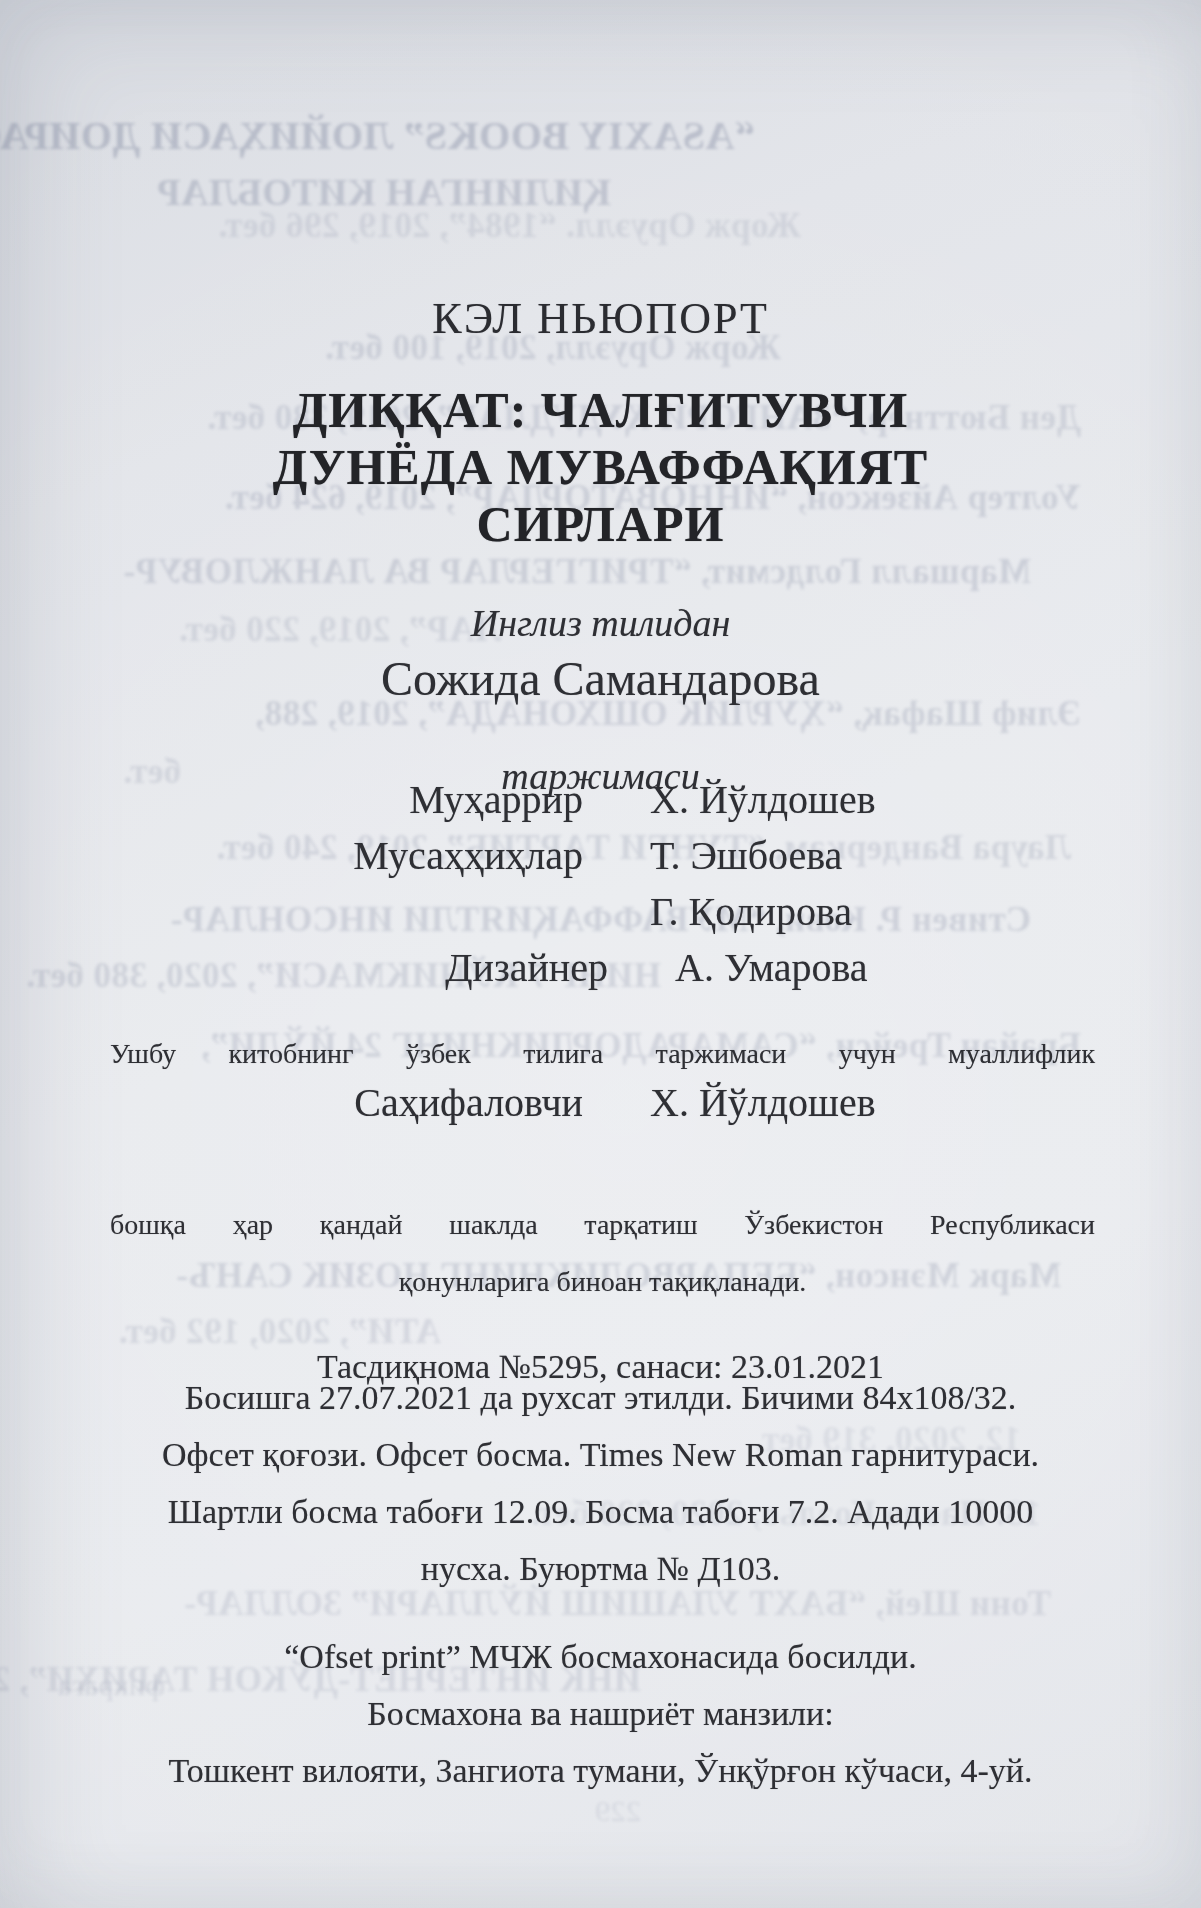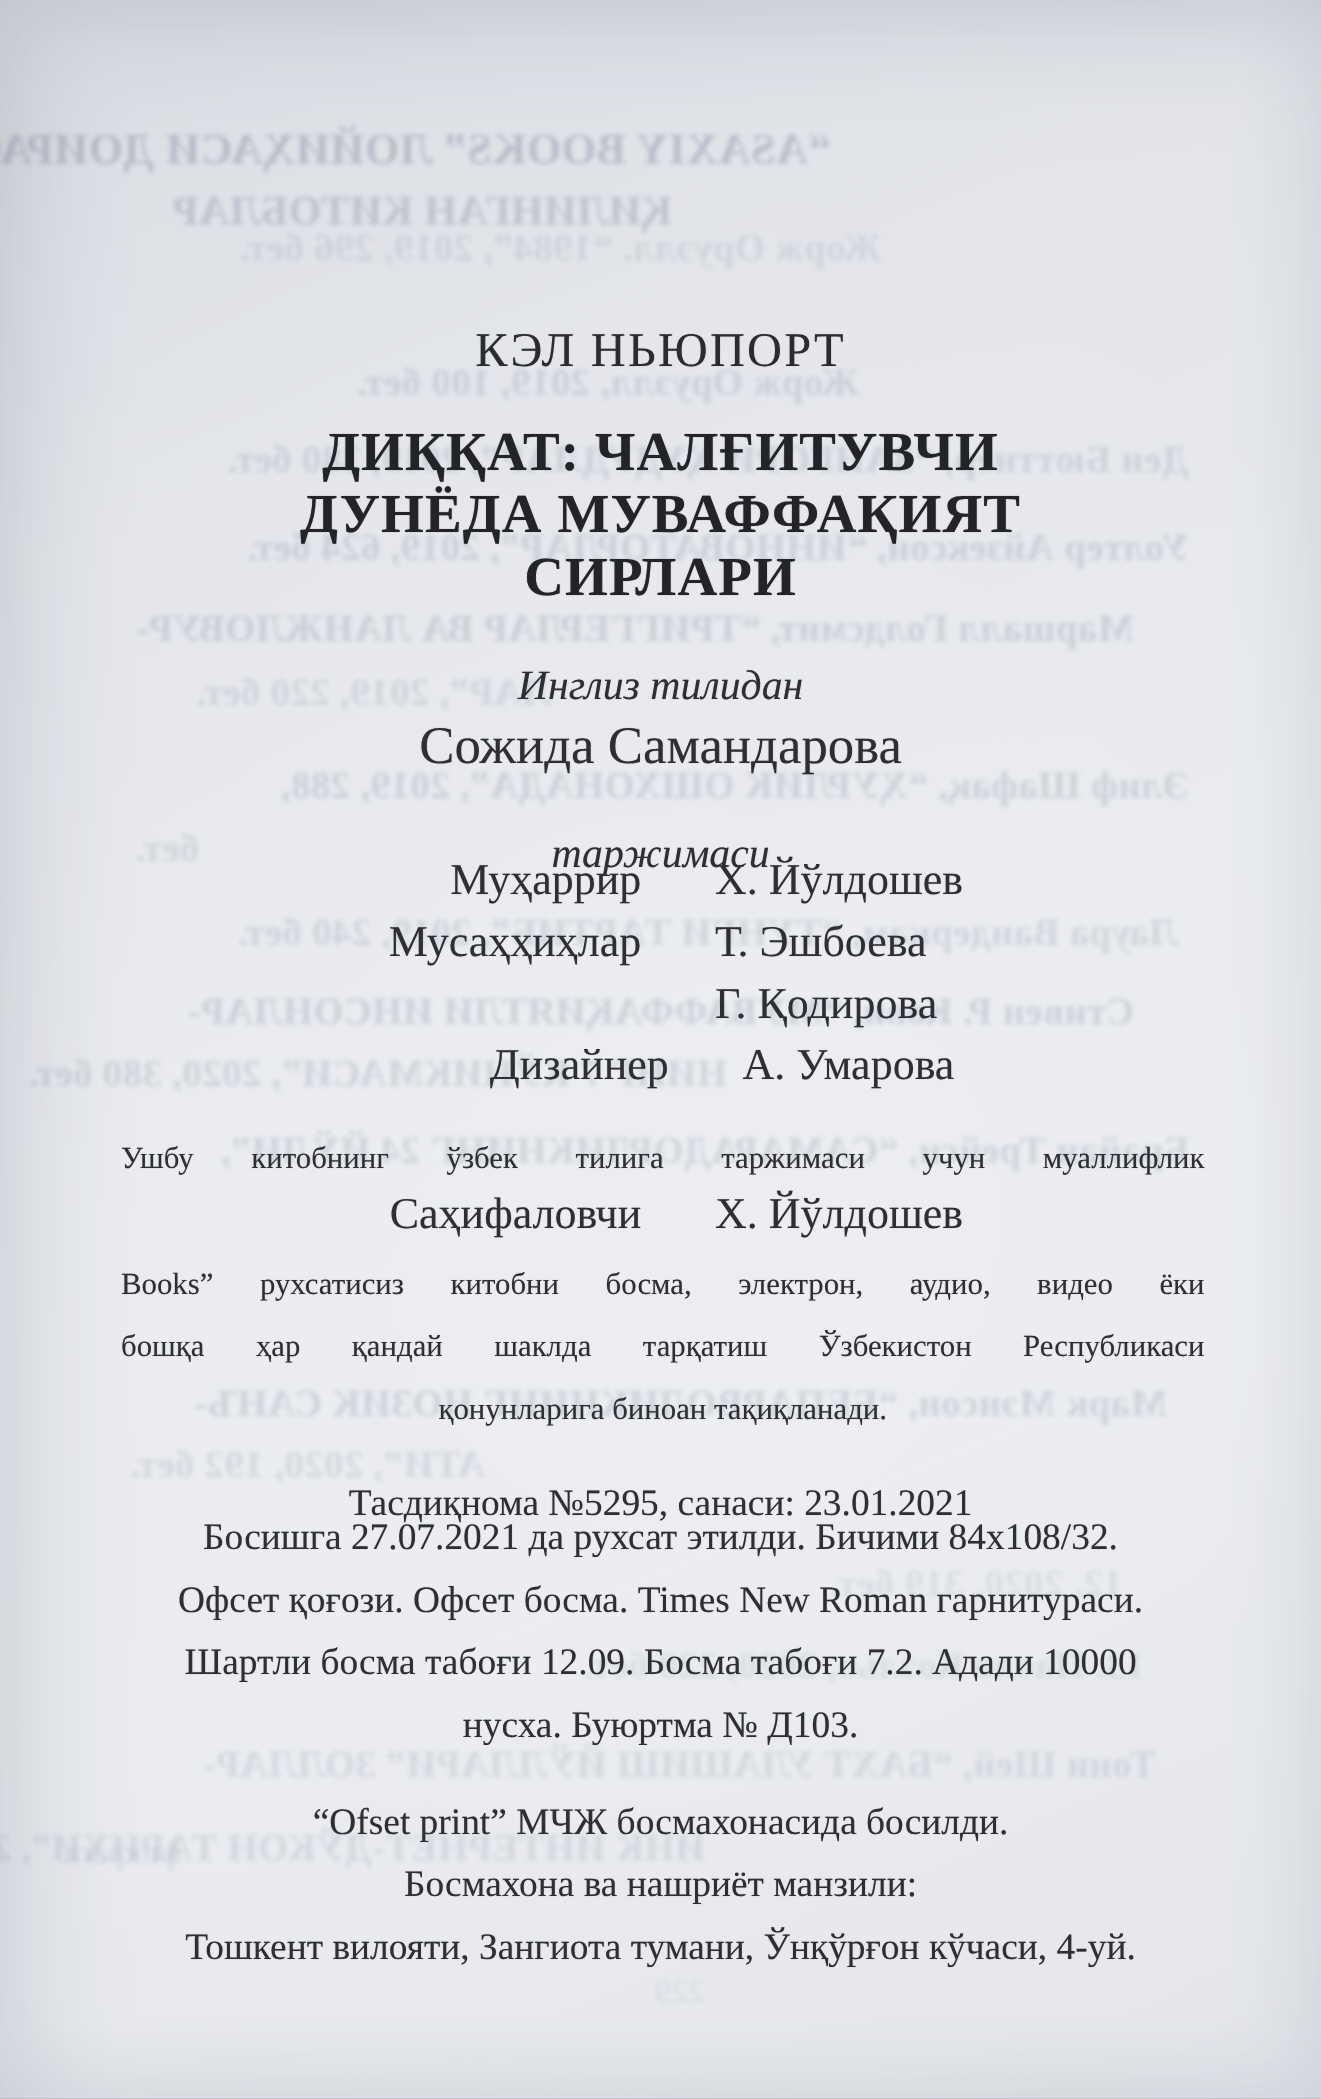--- a/index.html
+++ b/index.html
@@ -90,21 +90,20 @@
   <div class="cr-label cy2">Мусаҳҳиҳлар</div>
   <div class="cr-value cy2">Т. Эшбоева</div>
   <div class="cr-label cy3"></div>
   <div class="cr-value cy3">Г. Қодирова</div>
   <div class="cr-label cy4">Дизайнер</div>
   <div class="cr-value cy4">А. Умарова</div>
   <div class="cr-label cy5">Саҳифаловчи</div>
   <div class="cr-value cy5">Х. Йўлдошев</div>
 
   <div class="para py1">Ушбу китобнинг ўзбек тилига таржимаси учун муаллифлик</div>
-  <div class="para py3">Books” рухсатисиз китобни босма, электрон, аудио, видео ёки</div>
   <div class="para py4">бошқа ҳар қандай шаклда тарқатиш Ўзбекистон Республикаси</div>
   <div class="para center py5">қонунларига биноан тақиқланади.</div>
 
   <div class="line imp iy1">Тасдиқнома №5295, санаси: 23.01.2021</div>
   <div class="line imp iy2">Босишга 27.07.2021 да рухсат этилди. Бичими 84х108/32.</div>
   <div class="line imp iy3">Офсет қоғози. Офсет босма. Times New Roman гарнитураси.</div>
   <div class="line imp iy4">Шартли босма табоғи 12.09. Босма табоғи 7.2. Адади 10000</div>
   <div class="line imp iy5">нусха. Буюртма № Д103.</div>
 
   <div class="line imp ry1">“Ofset print” МЧЖ босмахонасида босилди.</div>

